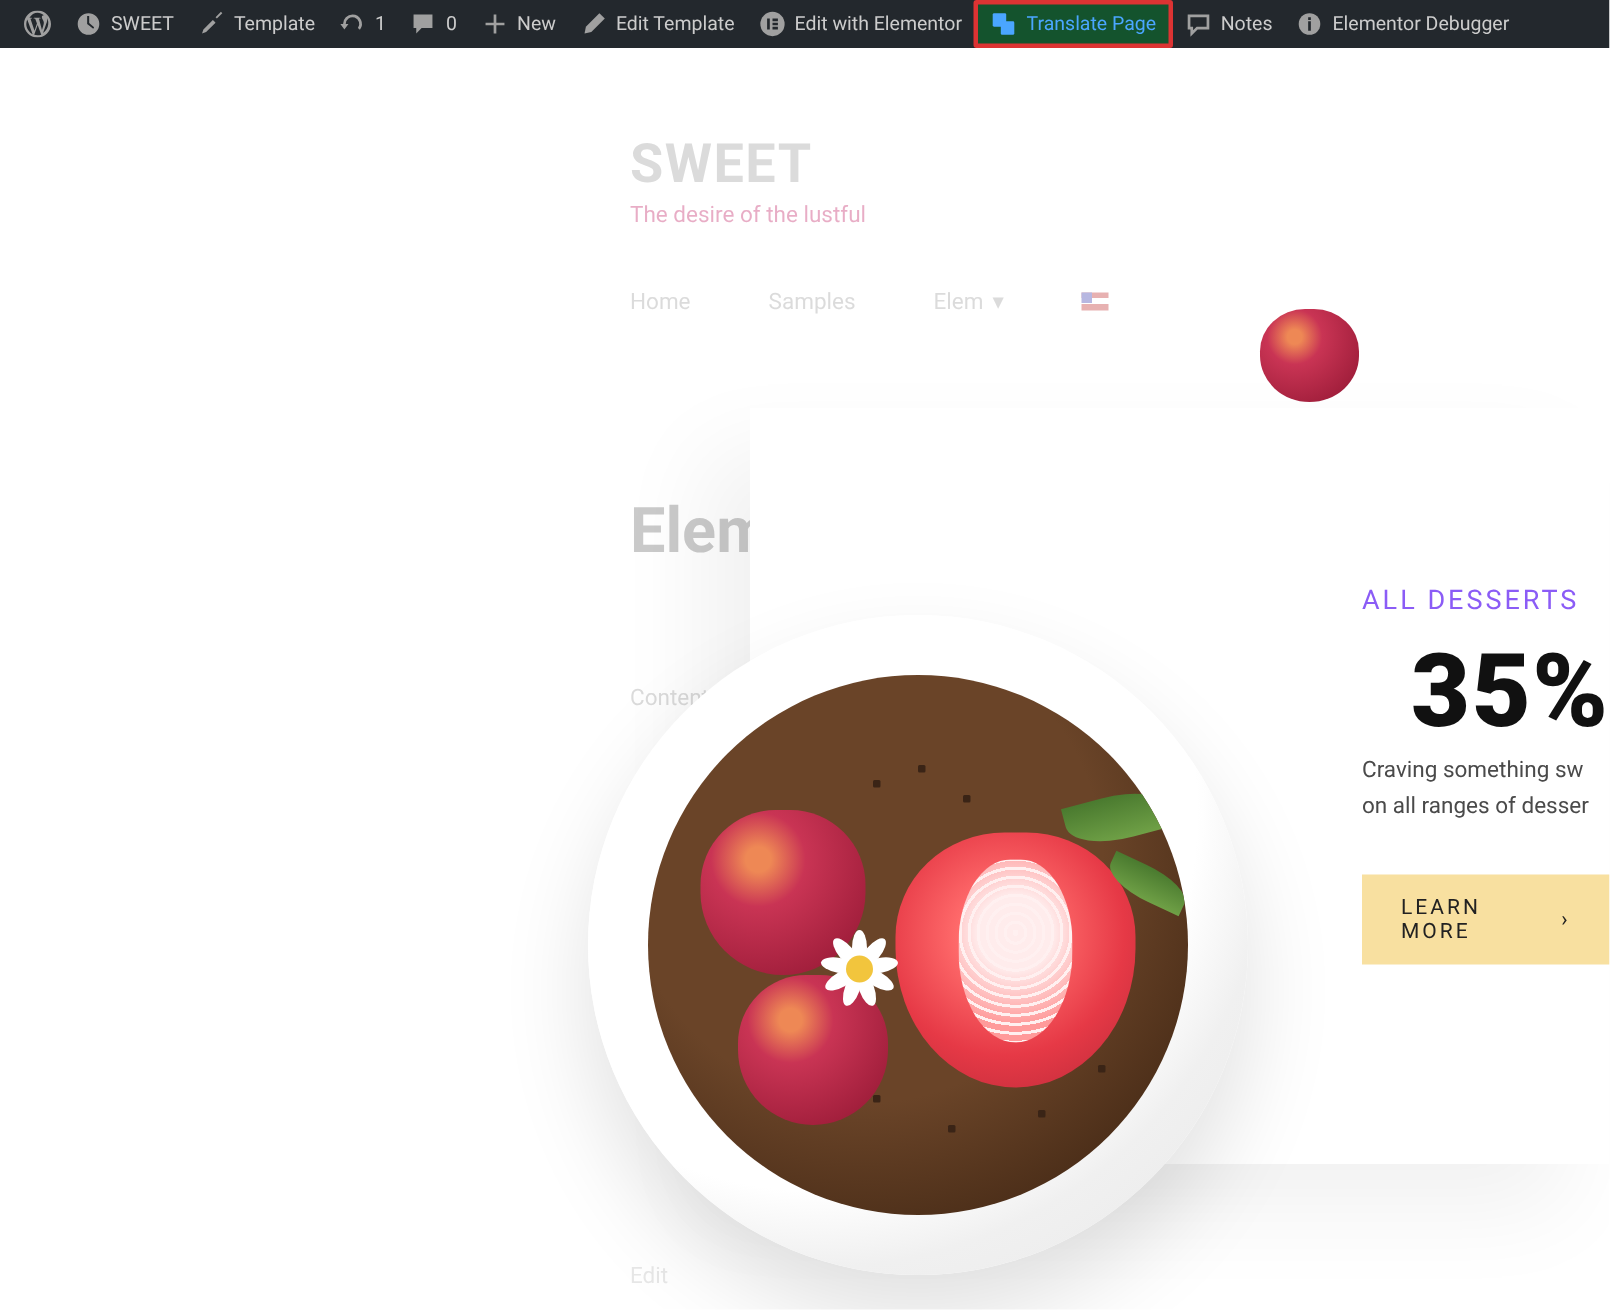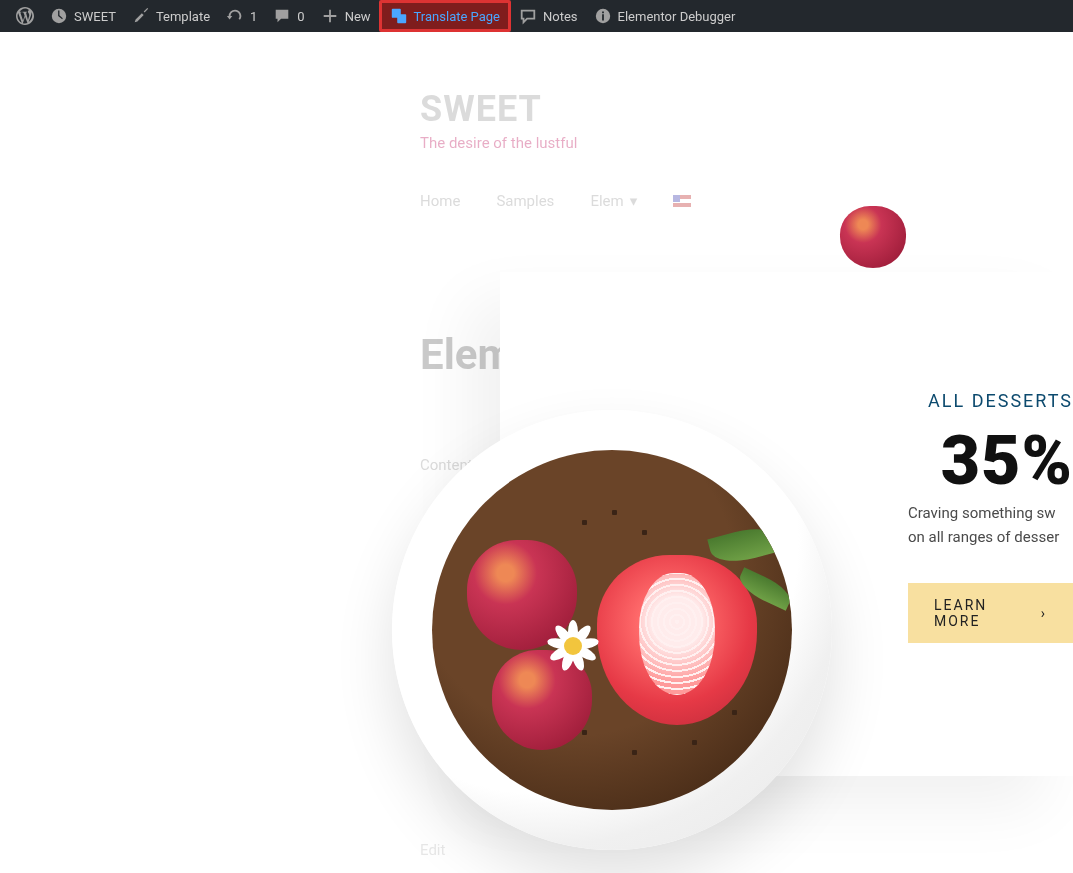--- a/index.html
+++ b/index.html
@@ -3,43 +3,43 @@
 <meta charset="utf-8">
 <style>
 * { margin: 0; padding: 0; box-sizing: border-box; }
 body { font-family: -apple-system, BlinkMacSystemFont, "Segoe UI", Roboto, sans-serif; background: #fff; width: 1073px; height: 873px; overflow: hidden; position: relative; }
 
 
 .admin-bar { background: #23282d; height: 32px; display: flex; align-items: center; padding: 0 8px; color: #ccc; font-size: 13px; }
 .ab-item { display: flex; align-items: center; padding: 0 8px; height: 32px; color: #ccc; cursor: pointer; gap: 6px; white-space: nowrap; }
 .ab-item .ab-icon { display: inline-flex; width: 18px; height: 18px; }
 .ab-item svg { fill: #a0a0a0; }
-.highlight-box { border: 3px solid #d33; background: #7f1d1d; border-radius: 2px; }
+.highlight-box { border: 3px solid #d33; background: #14532d; border-radius: 2px; }
 .highlight-box .ab-label { color: #4aa6ff; }
 .highlight-box svg { fill: #4aa6ff; }
 
 
 .page { position: relative; background: #fff; height: 841px; }
 .faded { opacity: 0.35; }
 .site-header { padding: 56px 0 0 420px; }
 .site-title { font-size: 36px; font-weight: 700; color: #999; letter-spacing: 1px; }
 .site-tagline { color: #be185d; font-size: 15px; margin-top: 4px; }
-.main-nav { display: flex; gap: 36px; margin-top: 40px; color: #999; font-size: 15px; align-items: center; text-align: center; }
+.main-nav { display: flex; gap: 52px; margin-top: 40px; color: #999; font-size: 15px; align-items: center; text-align: center; }
 .nav-item { cursor: pointer; display: flex; align-items: center; gap: 6px; }
 .flag-us { width: 18px; height: 12px; background: linear-gradient(#b22 33%, #fff 33% 66%, #b22 66%); position: relative; }
 .flag-us::before { content:""; position:absolute; width:7px; height:7px; background:#33a; top:0; left:0; }
 
 .elm-text { position: absolute; top: 298px; left: 420px; font-size: 42px; font-weight: 700; color: #6b6b6b; }
 .content-area { position: absolute; top: 424px; left: 420px; color: #999; font-size: 15px; }
 .edit-link { position: absolute; bottom: 14px; left: 420px; color: #bbb; font-size: 15px; }
 
 
 .hero { position: absolute; top: 240px; left: 500px; right: 0; height: 504px; background: #fff; box-shadow: -30px 30px 60px rgba(0,0,0,0.06); }
 .hero-copy { position: absolute; left: 408px; top: 118px; }
-.hero-eyebrow { font-size: 18px; letter-spacing: 2px; color: #0c4a6e; text-align: right; }
+.hero-eyebrow { font-size: 18px; letter-spacing: 2px; color: #8b5cf6; }
 .hero-big { font-size: 68px; font-weight: 900; color: #111; margin-top: 10px; letter-spacing: 1px; text-align: right; }
 .hero-desc { font-size: 15px; color: #4a4a4a; line-height: 1.6; }
 .learn-btn { display: inline-flex; align-items: center; gap: 10px; margin-top: 34px; background: #f8e0a0; color: #222; font-size: 14px; letter-spacing: 2px; padding: 14px 26px; cursor: pointer; }
 
 
 .bowl-wrap { position: absolute; top: 378px; left: 392px; width: 440px; height: 440px; }
 .bowl-outer { width: 100%; height: 100%; border-radius: 50%; background: radial-gradient(circle at 35% 30%, #fff 0 60%, #f0f0f0 72%, #e8e8e8 100%); box-shadow: 0 30px 60px rgba(0,0,0,0.12); }
 .bowl-inner { position: absolute; top: 40px; left: 40px; width: 360px; height: 360px; border-radius: 50%; background: radial-gradient(circle at 40% 35%, #6a4428 0 50%, #4a2d18 80%); overflow: hidden; }
 .raspberry { position: absolute; border-radius: 50% 50% 55% 55%; background: radial-gradient(circle at 35% 30%, #e85 0 8%, #c93454 30%, #a01e3b 80%); }
 .raspberry.r1 { width: 110px; height: 110px; top: 90px; left: 35px; }
@@ -98,20 +98,37 @@
     <span class="ab-label">0</span>
   </div>
   <div class="ab-item">
     <span class="ab-icon">
         <svg viewBox="0 0 20 20">
           <path d="M9 3h2v6h6v2h-6v6H9v-6H3V9h6V3z"></path>
         </svg>
       </span>
     <span class="ab-label">New</span>
   </div>
+  <div class="ab-item">
+    <span class="ab-icon">
+        <svg viewBox="0 0 20 20">
+          <path d="M14 2l4 4-10 10-5 1 1-5L14 2z"></path>
+        </svg>
+      </span>
+    <span class="ab-label">Edit Template</span>
+  </div>
+  <div class="ab-item">
+    <span class="ab-icon">
+        <svg viewBox="0 0 20 20">
+          <circle cx="10" cy="10" r="9" fill="#a0a0a0"></circle>
+          <path fill="#23282d" d="M6 6h2v8H6zM10 6h4v2h-4zM10 9h4v2h-4zM10 12h4v2h-4z"></path>
+        </svg>
+      </span>
+    <span class="ab-label">Edit with Elementor</span>
+  </div>
   <div class="ab-item highlight-box">
     <span class="ab-icon">
         <svg viewBox="0 0 20 20">
           <rect x="2" y="2" width="10" height="10" rx="1"></rect>
           <rect x="8" y="8" width="10" height="10" rx="1"></rect>
         </svg>
       </span>
     <span class="ab-label">Translate Page</span>
   </div>
   <div class="ab-item">

